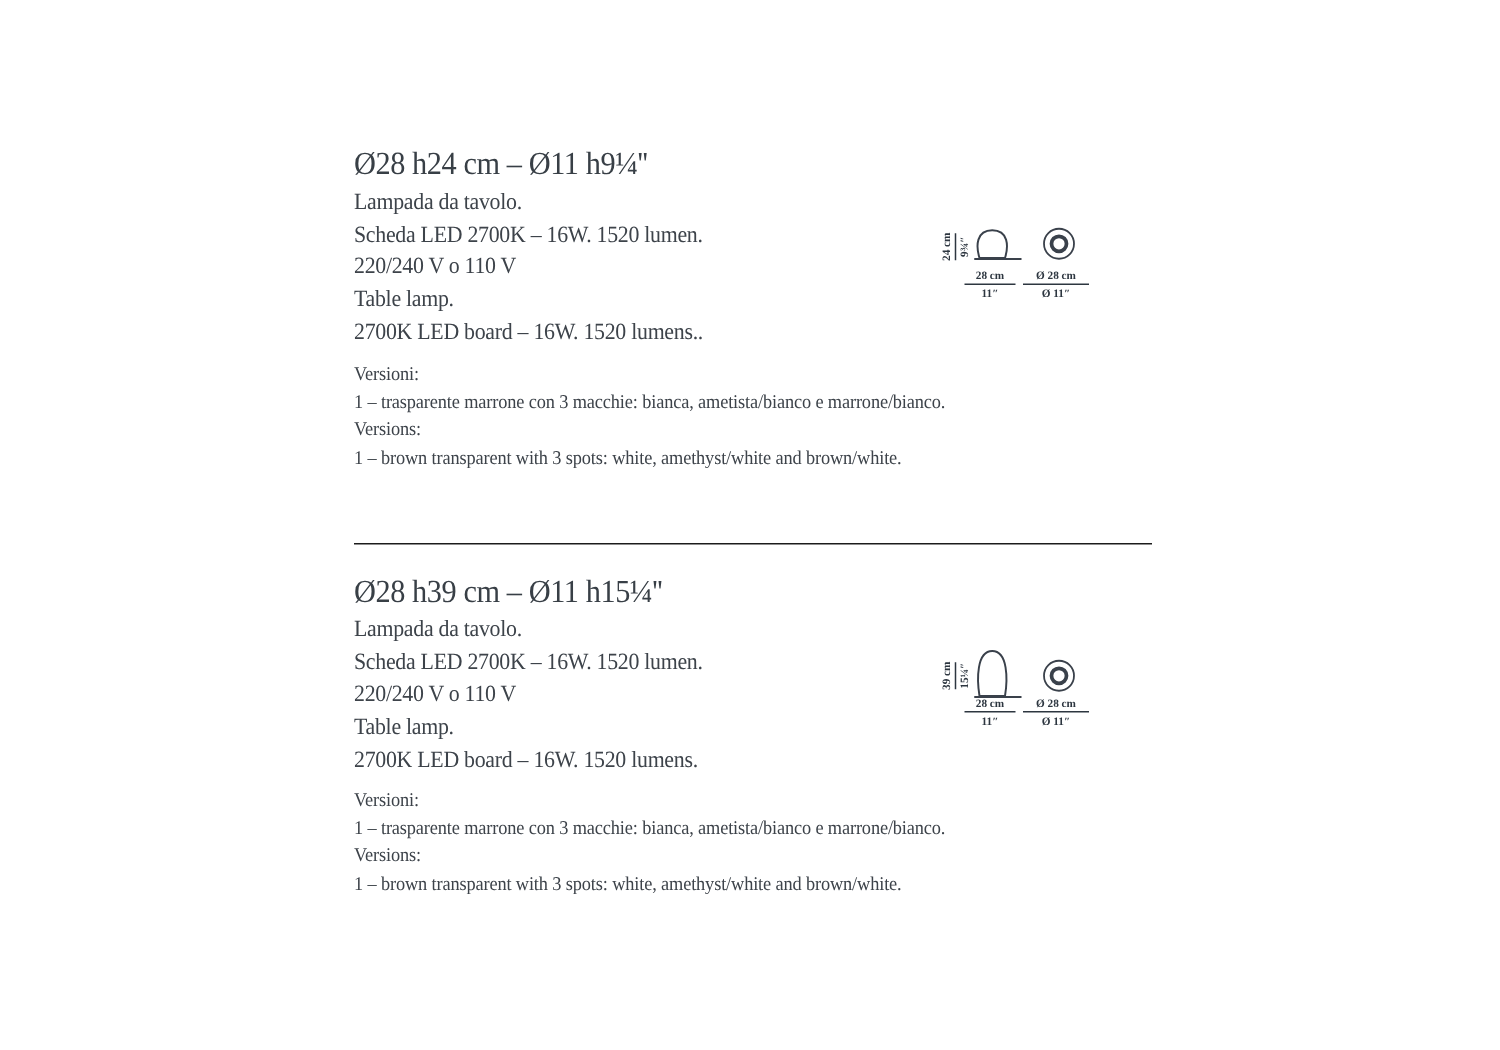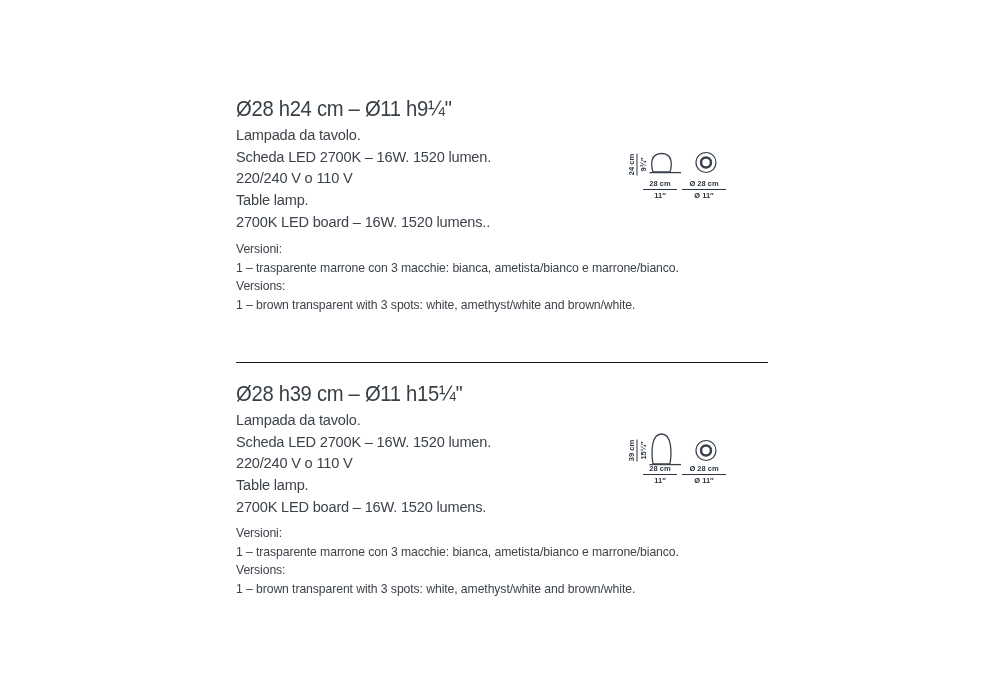--- a/index.html
+++ b/index.html
@@ -1,18 +1,18 @@
 <!DOCTYPE html>
 <html><head>
 <meta charset="utf-8">
 <style>
   html,body{margin:0;padding:0;background:#ffffff;}
   .sheet{
     position:relative;width:812px;height:700px;background:#ffffff;overflow:hidden;
-    font-family:Liberation Sans, sans-serif;color:#3d434a;
+    font-family:Liberation Serif, serif;color:#3d434a;
   }
   .abs{position:absolute;}
   .cond{transform:scaleX(0.94);transform-origin:0 0;white-space:nowrap;}
   .variant-title{font-size:21.5px;letter-spacing:-0.3px;color:#383f46;}
   .desc div{font-size:15.5px;line-height:21.7px;letter-spacing:-0.2px;color:#3d434a;}
   .vers div{font-size:13px;line-height:18.6px;letter-spacing:-0.1px;color:#3d434a;}
   .divider{height:0;border-top:1px solid #1c1c1c;}
   .dim{font-size:7.5px;font-weight:bold;color:#2d3640;text-align:center;line-height:9px;}
   .dim .bar{border-bottom:1px solid #2d3640;padding-bottom:1px;margin-bottom:1px;display:block;}
   .vlabel{display:flex;flex-direction:column;align-items:center;justify-content:center;

